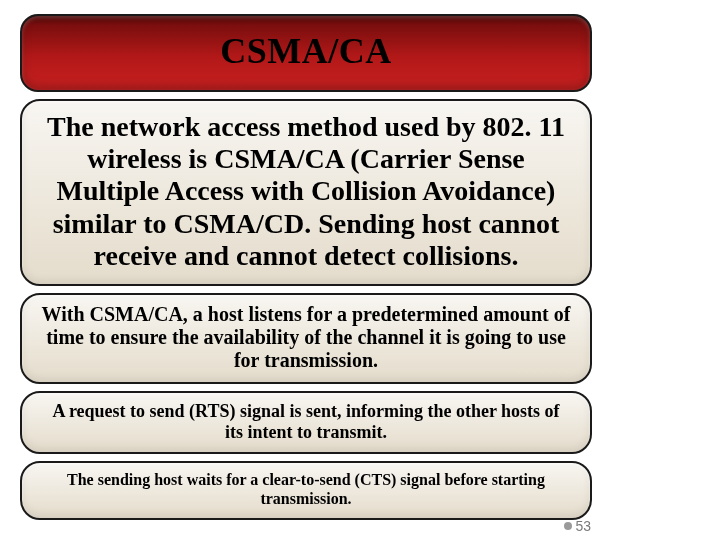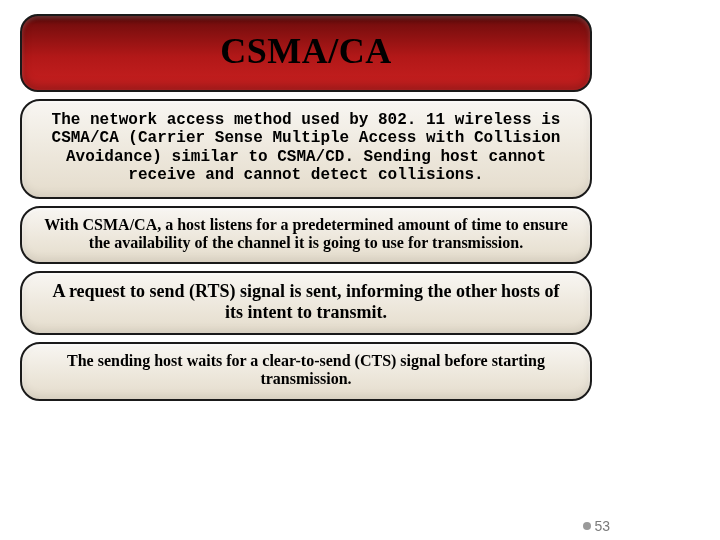--- a/index.html
+++ b/index.html
@@ -35,27 +35,27 @@
   .body-box {
     margin-top: 7px;
     background: linear-gradient(to bottom, #f8f6f2 0%, #ece6da 60%, #e4dccc 100%);
     border: 2px solid #1a1a1a;
     border-radius: 20px;
     text-align: center;
     font-weight: bold;
     color: #000000;
     box-shadow: inset 0 2px 3px rgba(255,255,255,0.6), inset 0 -3px 8px rgba(0,0,0,0.08);
   }
-  .b1 { font-size: 16px; line-height: 1.15; padding: 10px 22px 12px 22px; font-family: Liberation Mono, monospace; }
-  .b2 { font-size: 16px; line-height: 1.15; padding: 8px 18px 10px 18px; }
+  .b1 { font-size: 28px; line-height: 1.15; padding: 10px 22px 12px 22px; }
+  .b2 { font-size: 20px; line-height: 1.15; padding: 8px 18px 10px 18px; }
   .b3 { font-size: 18px; line-height: 1.15; padding: 8px 20px 10px 20px; }
   .b4 { font-size: 16px; line-height: 1.15; padding: 8px 16px 10px 16px; }
   .page-num {
     position: absolute;
-    right: 2px;
+    right: 21px;
     bottom: 6px;
     font-family: Arial, Helvetica, sans-serif;
     font-size: 14px;
     color: #7a7a7a;
   }
   .page-num .bullet {
     display: inline-block;
     width: 8px;
     height: 8px;
     background: #9a9a9a;

